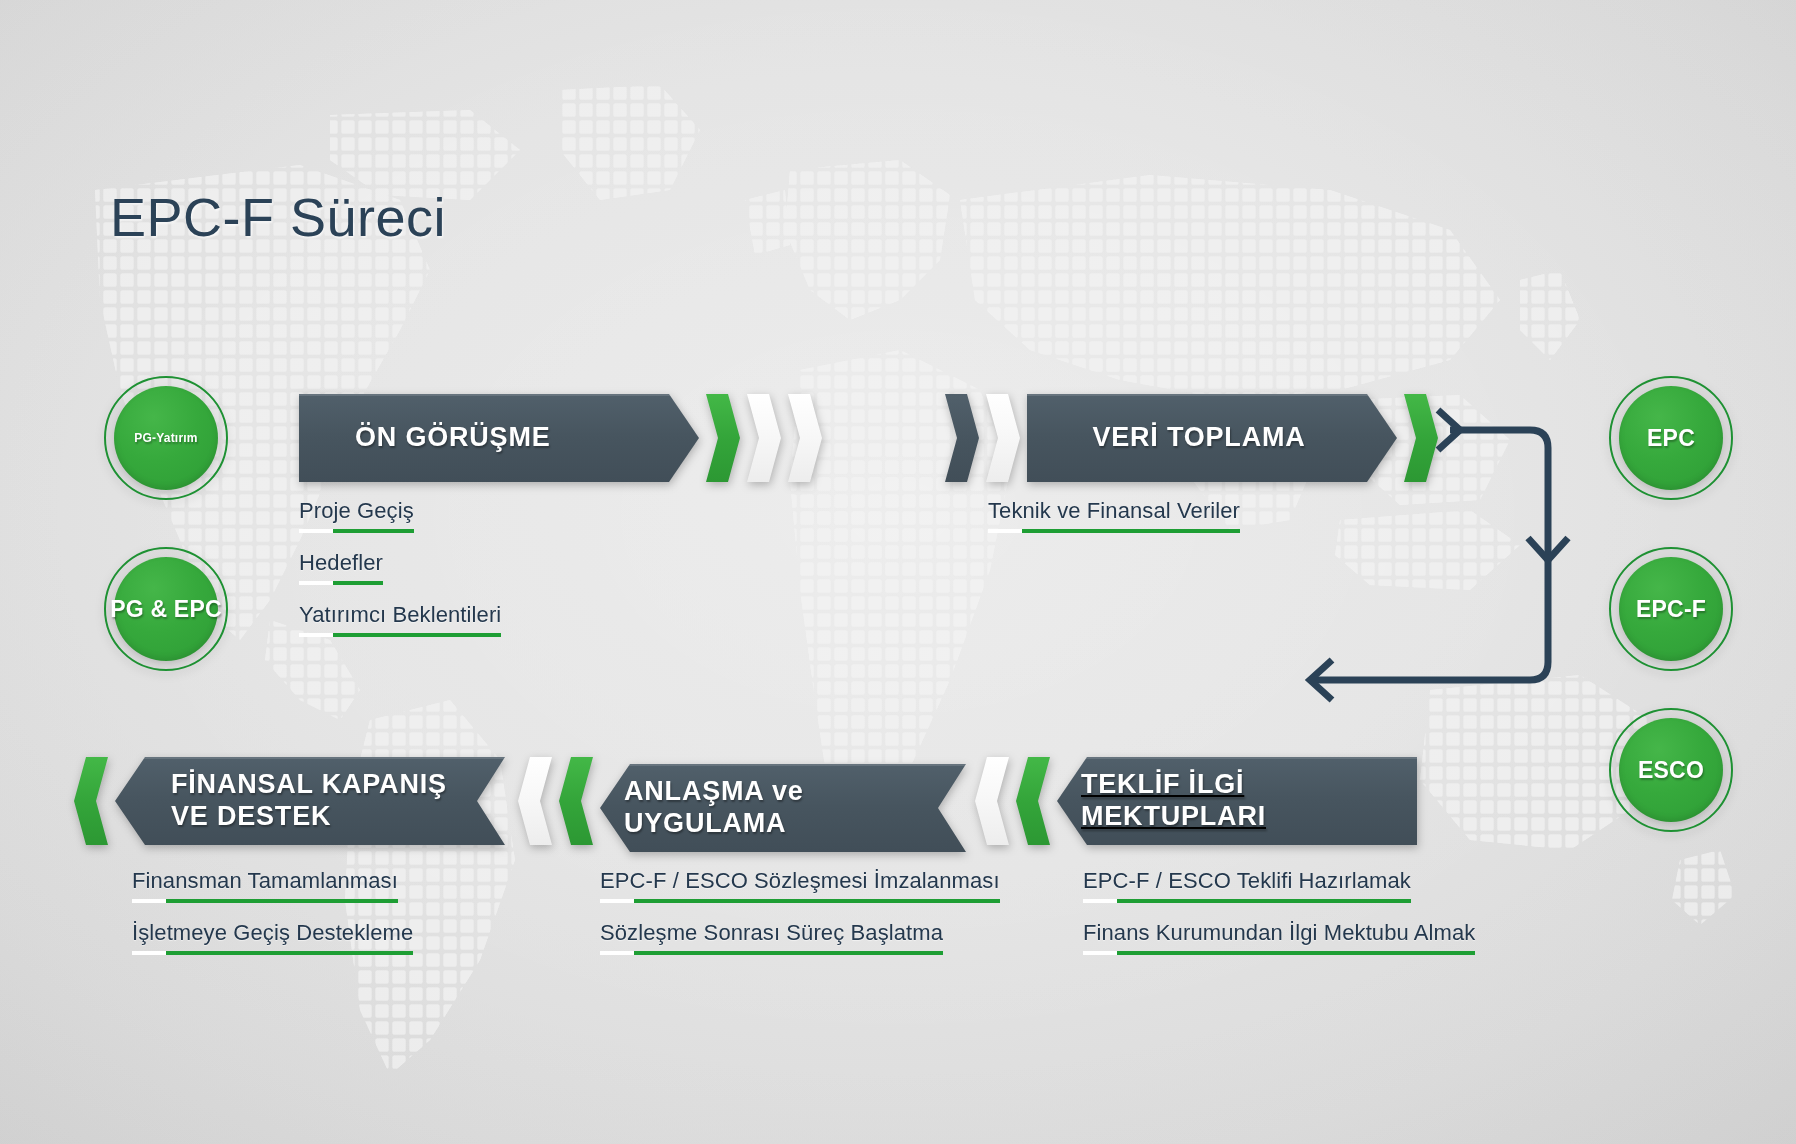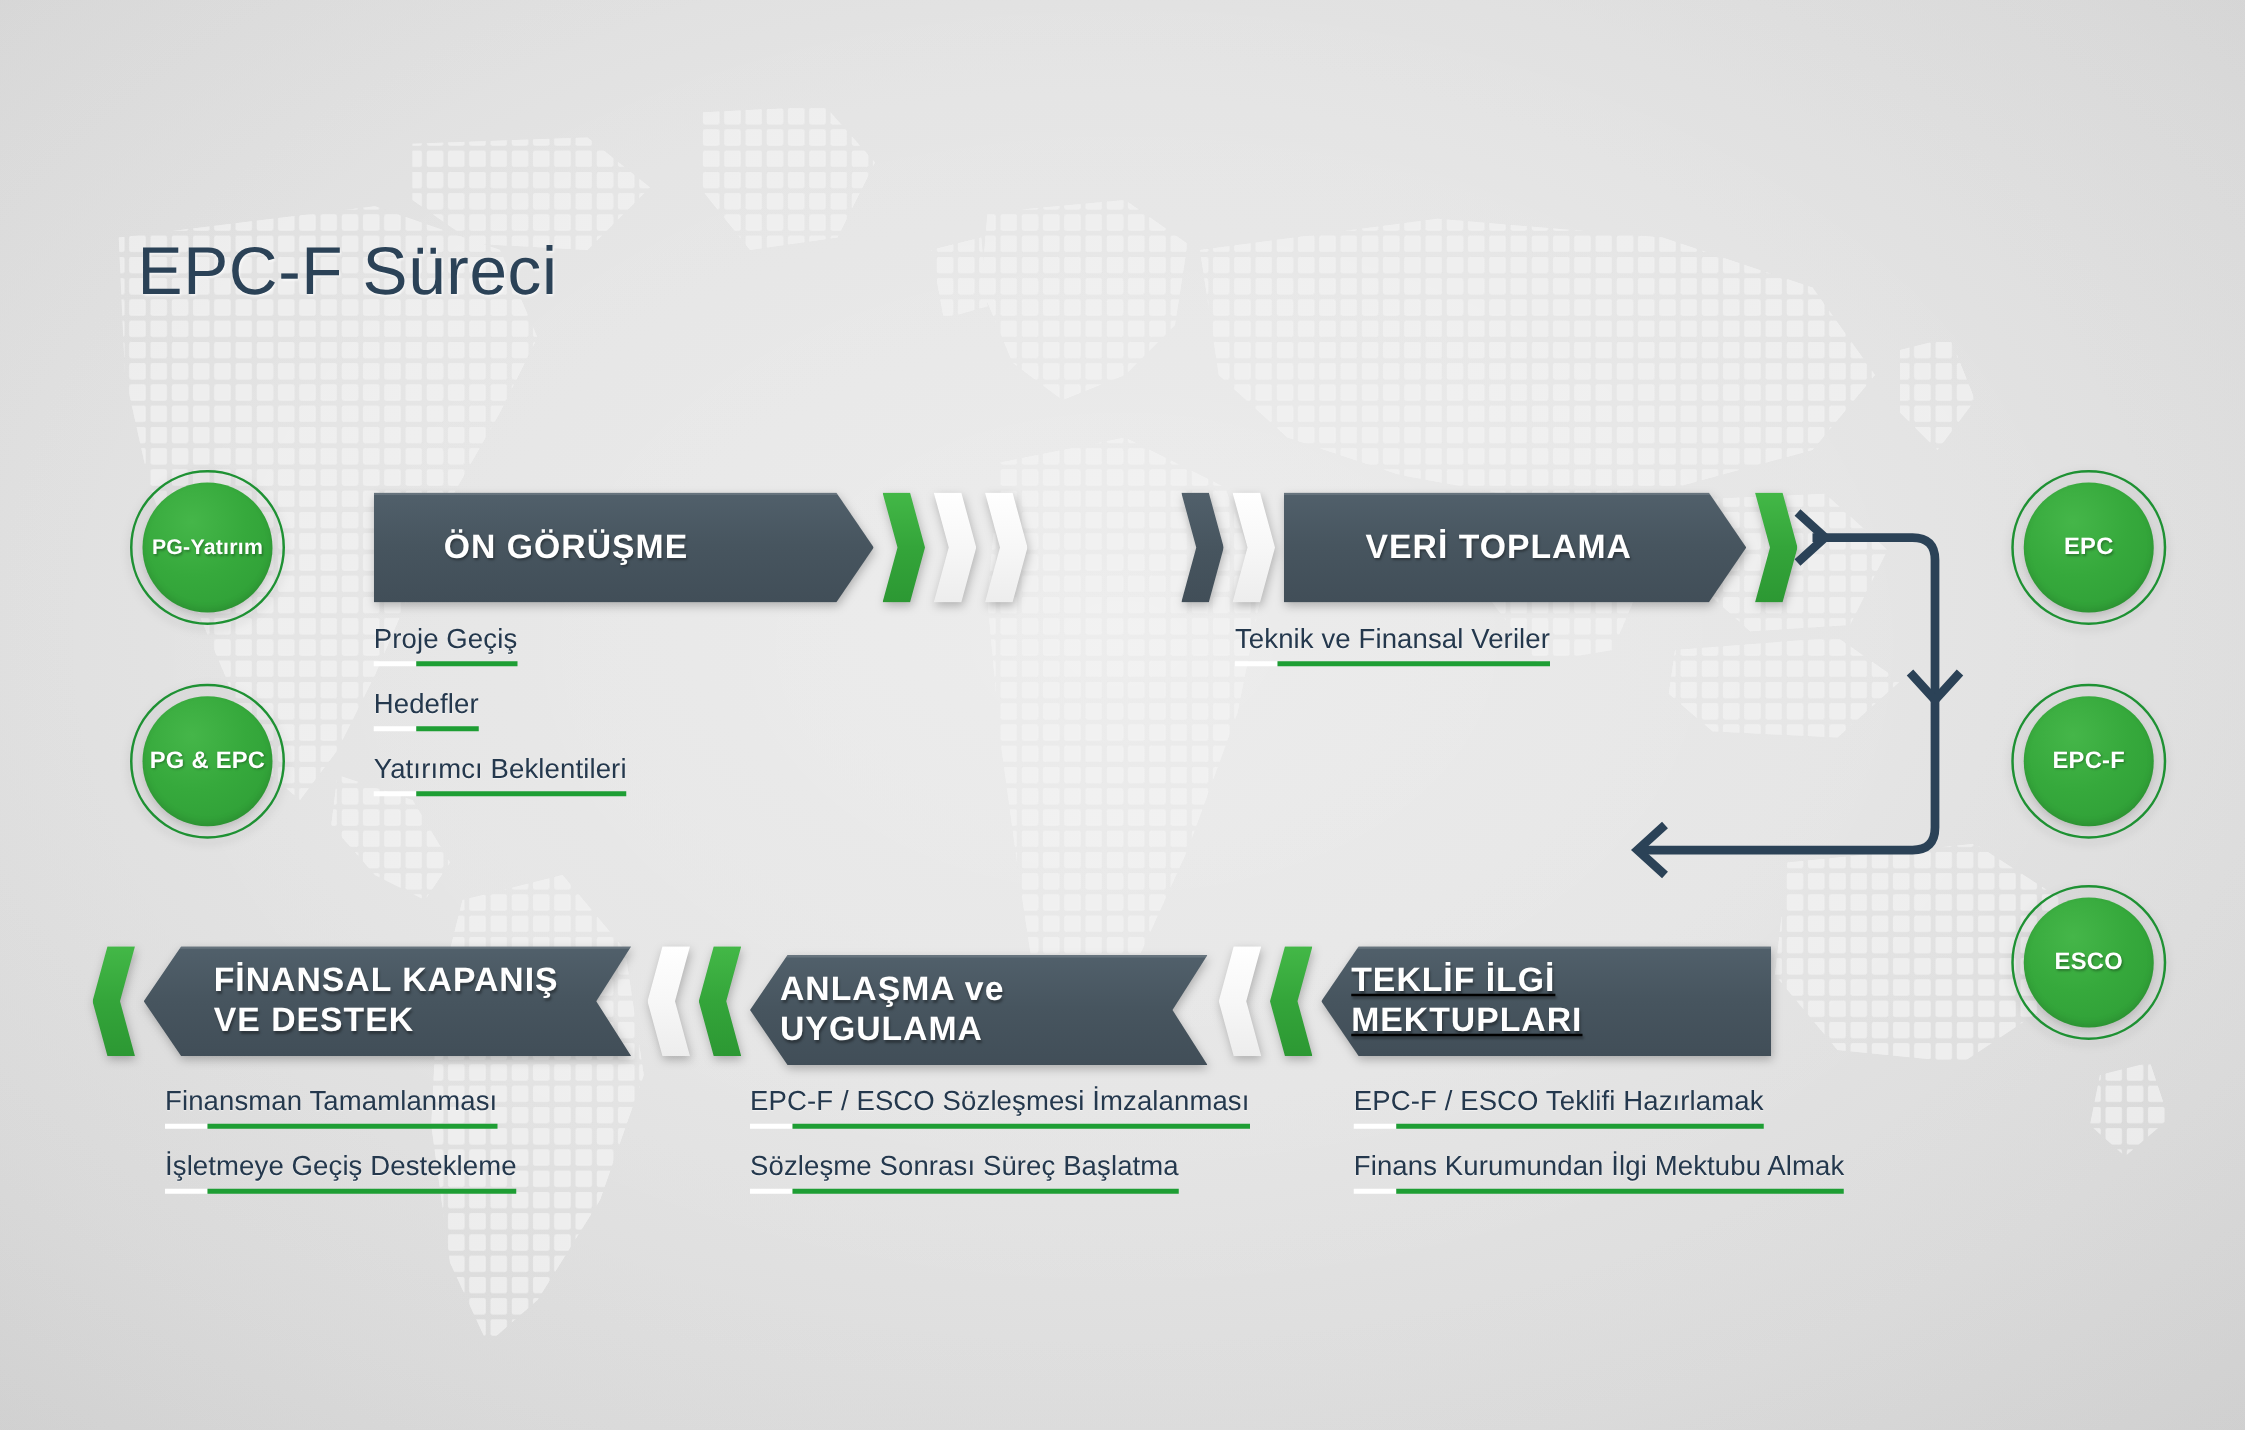--- a/index.html
+++ b/index.html
@@ -69,27 +69,27 @@
     border-radius: 50%;
     background: radial-gradient(circle at 38% 30%, #45b649 0%, #36a93c 45%, #2d9c35 100%);
     display: flex;
     align-items: center;
     justify-content: center;
     box-shadow: inset 0 -3px 6px rgba(0,0,0,0.10);
   }
   .circle-label {
     color: #ffffff;
     font-weight: bold;
-    font-size: 19px;
+    font-size: 23px;
     letter-spacing: 0.2px;
     text-align: center;
     text-shadow: 1px 1.5px 2px rgba(0,0,0,0.30);
     white-space: nowrap;
   }
-  .circle-label.small { font-size: 17px; }
+  .circle-label.small { font-size: 12px; }
 
   
   .banner {
     position: absolute;
     height: 112px;
     display: flex;
     align-items: center;
     filter: drop-shadow(1px 3px 4px rgba(0,0,0,0.25));
   }
   .banner-body {

